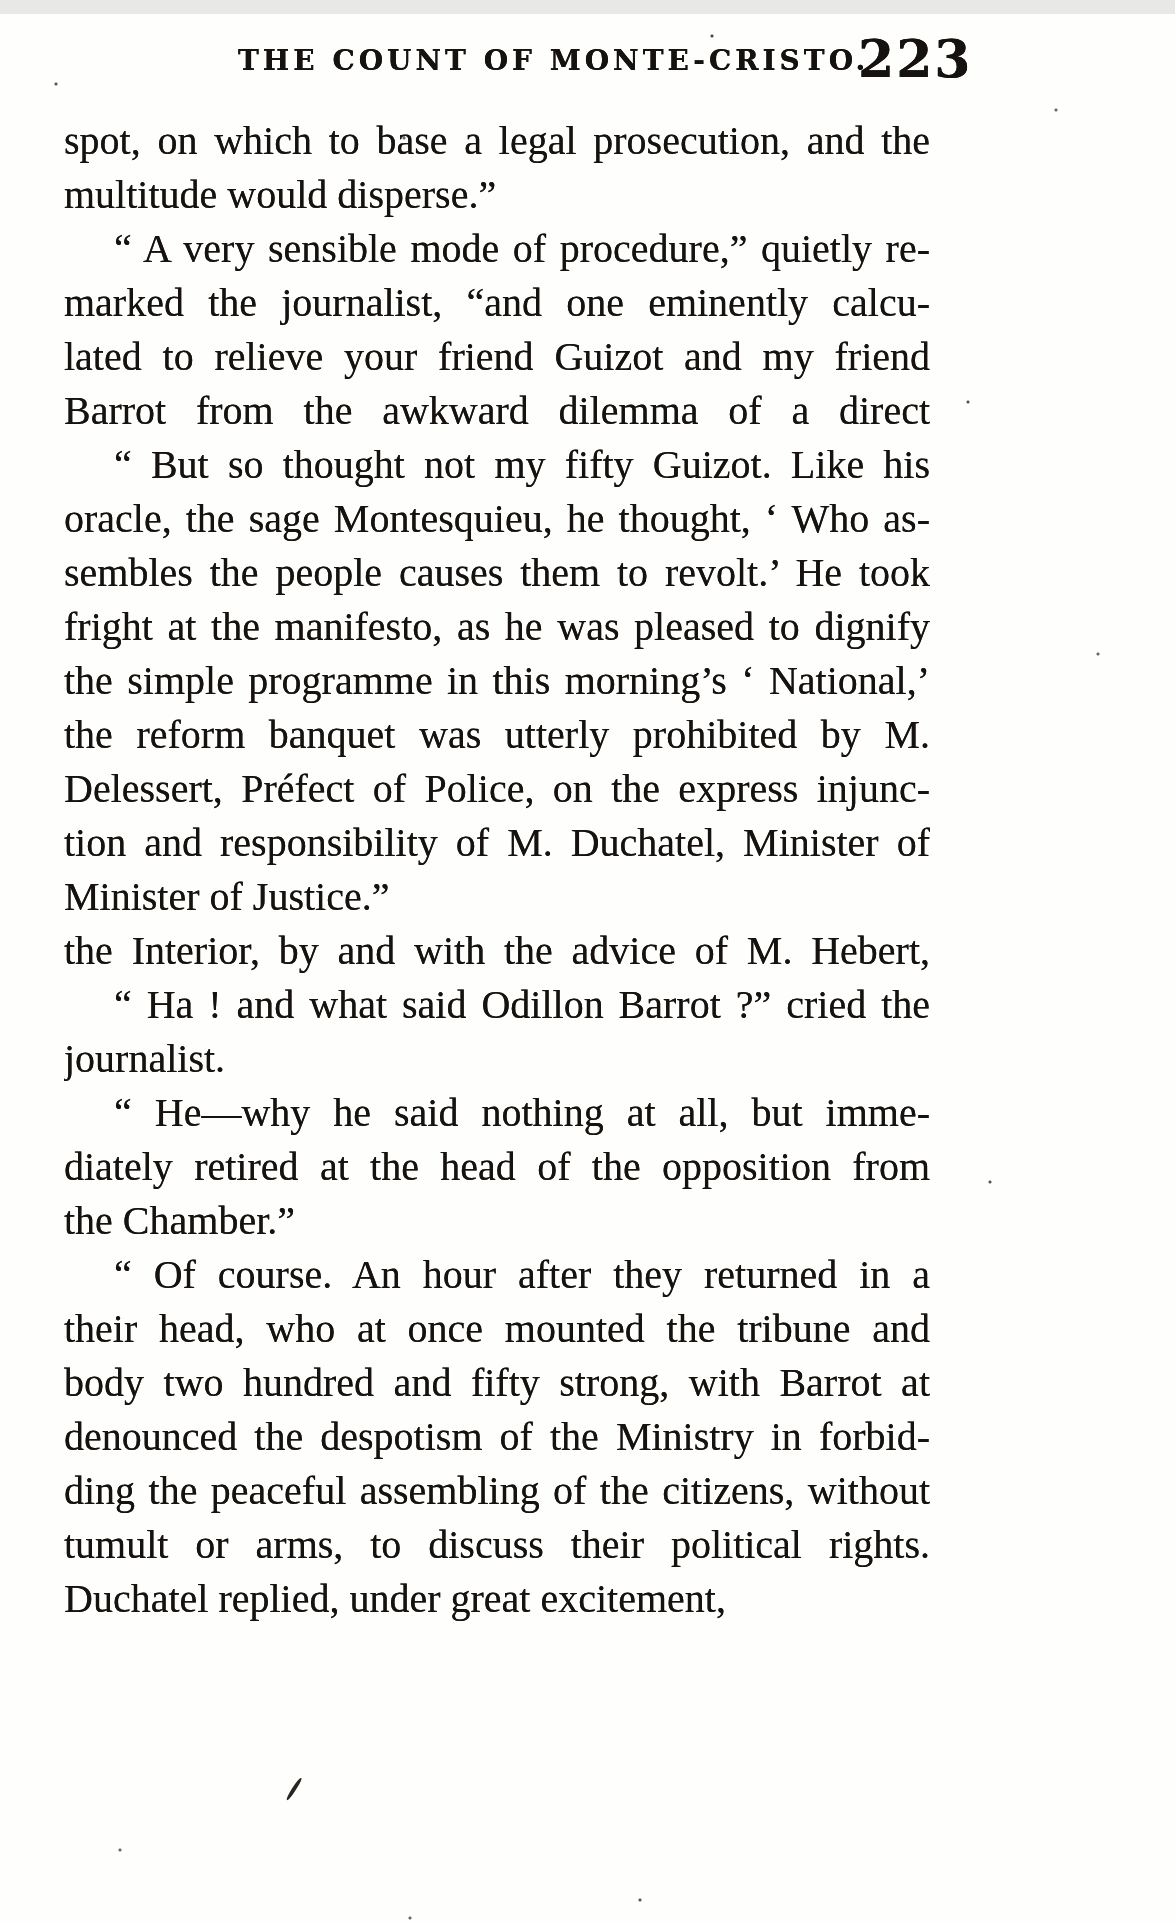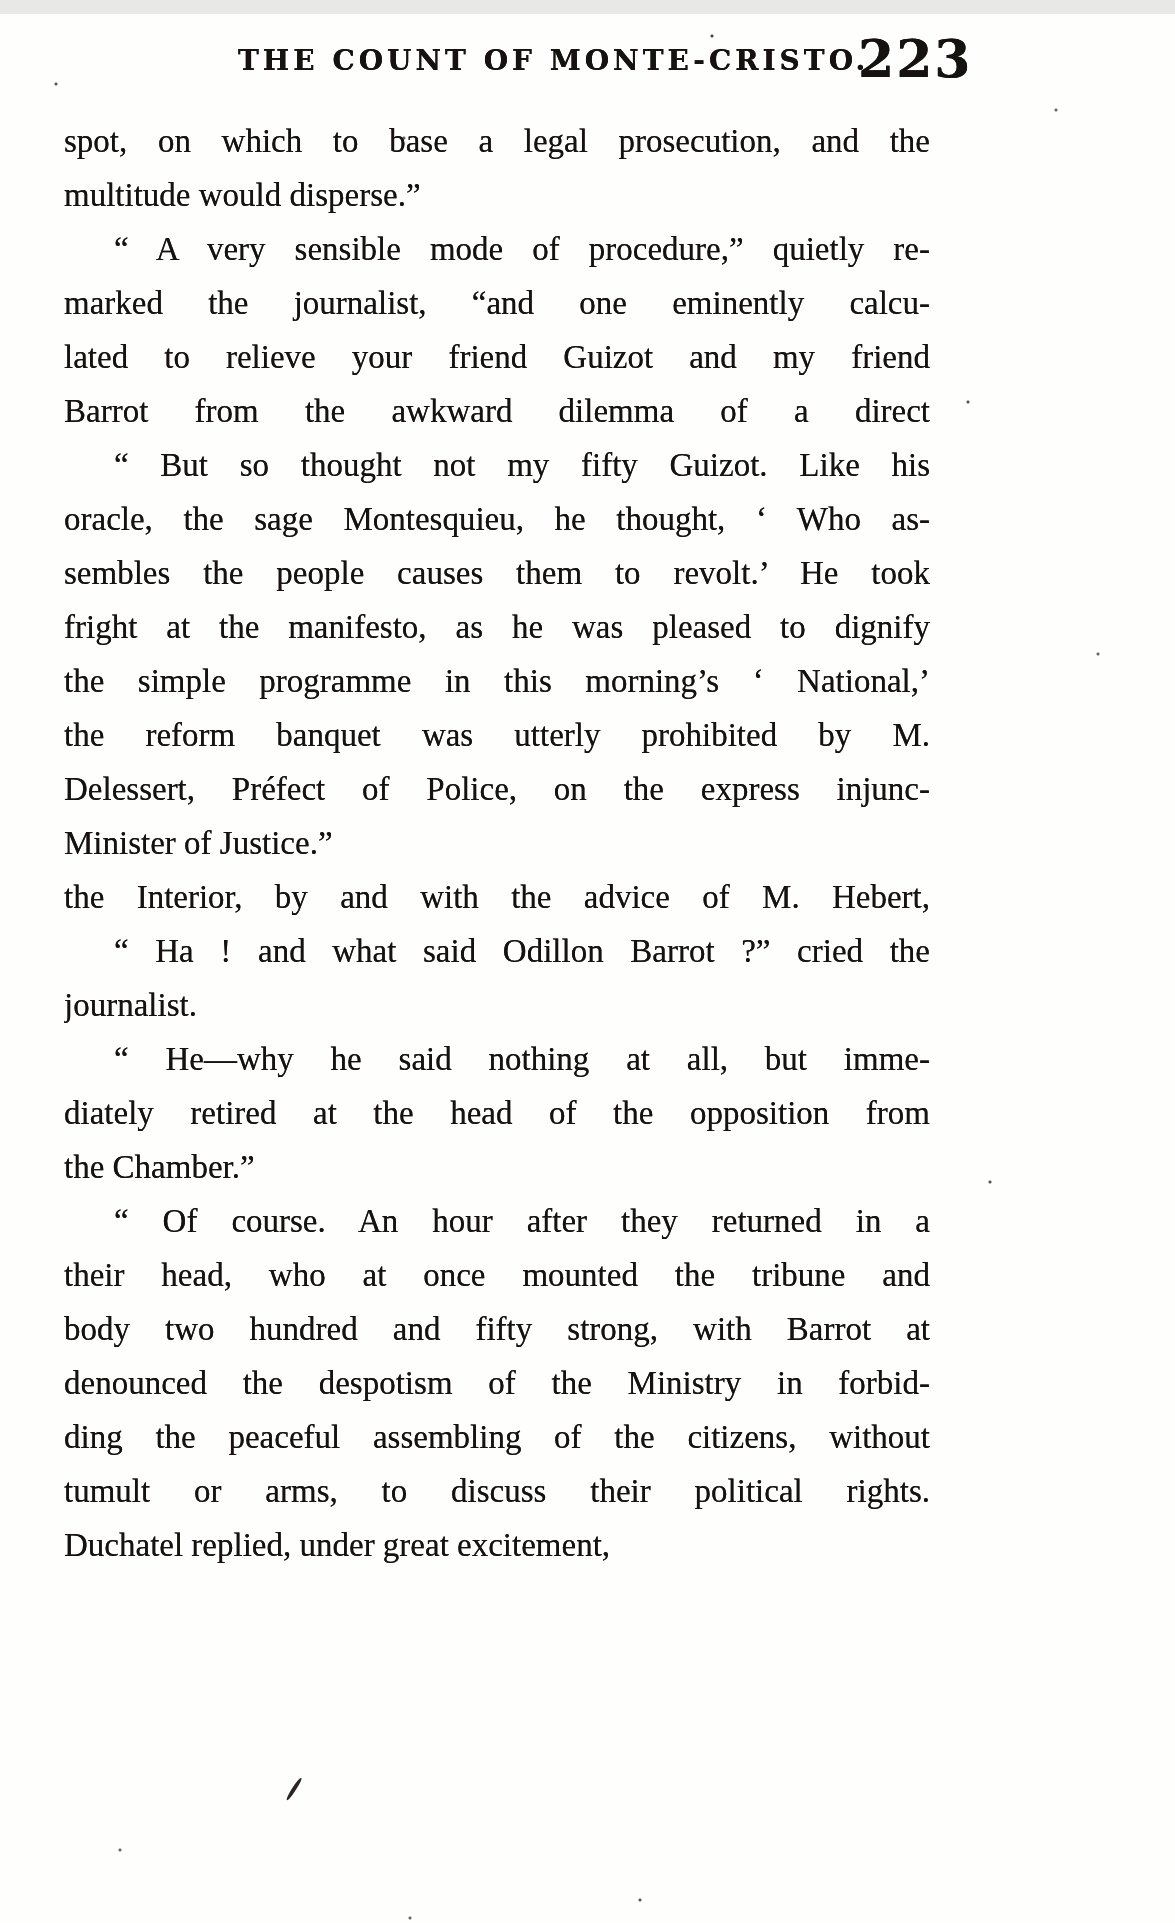--- a/index.html
+++ b/index.html
@@ -58,21 +58,21 @@
   }
   .text-block {
     position: absolute;
     top: 100px;
     left: 64px;
     width: 866px;
   }
   .line {
     height: 54px;
     line-height: 54px;
-    font-size: 33px;
+    font-size: 40px;
     text-align: justify;
     text-align-last: justify;
     overflow: hidden;
     white-space: nowrap;
     text-shadow: 0 0 0.6px rgba(21,18,15,0.85);
   }
   .line.last {
     text-align-last: left;
   }
   .line.indent {
@@ -105,20 +105,21 @@
       <div class="line">marked the journalist, “and one eminently calcu-</div>
       <div class="line">lated to relieve your friend Guizot and my friend</div>
       <div class="line">Barrot from the awkward dilemma of a direct</div>
       <div class="line indent">“ But so thought not my fifty Guizot. Like his</div>
       <div class="line">oracle, the sage Montesquieu, he thought, ‘ Who as-</div>
       <div class="line">sembles the people causes them to revolt.’ He took</div>
       <div class="line">fright at the manifesto, as he was pleased to dignify</div>
       <div class="line">the simple programme in this morning’s ‘ National,’</div>
       <div class="line">the reform banquet was utterly prohibited by M.</div>
       <div class="line">Delessert, Préfect of Police, on the express injunc-</div>
+      <div class="line">tion and responsibility of M. Duchatel, Minister of</div>
       <div class="line last">Minister of Justice.”</div>
       <div class="line">the Interior, by and with the advice of M. Hebert,</div>
       <div class="line indent">“ Ha ! and what said Odillon Barrot ?” cried the</div>
       <div class="line last">journalist.</div>
       <div class="line indent">“ He—why he said nothing at all, but imme-</div>
       <div class="line">diately retired at the head of the opposition from</div>
       <div class="line last">the Chamber.”</div>
       <div class="line indent">“ Of course. An hour after they returned in a</div>
       <div class="line">their head, who at once mounted the tribune and</div>
       <div class="line">body two hundred and fifty strong, with Barrot at</div>

